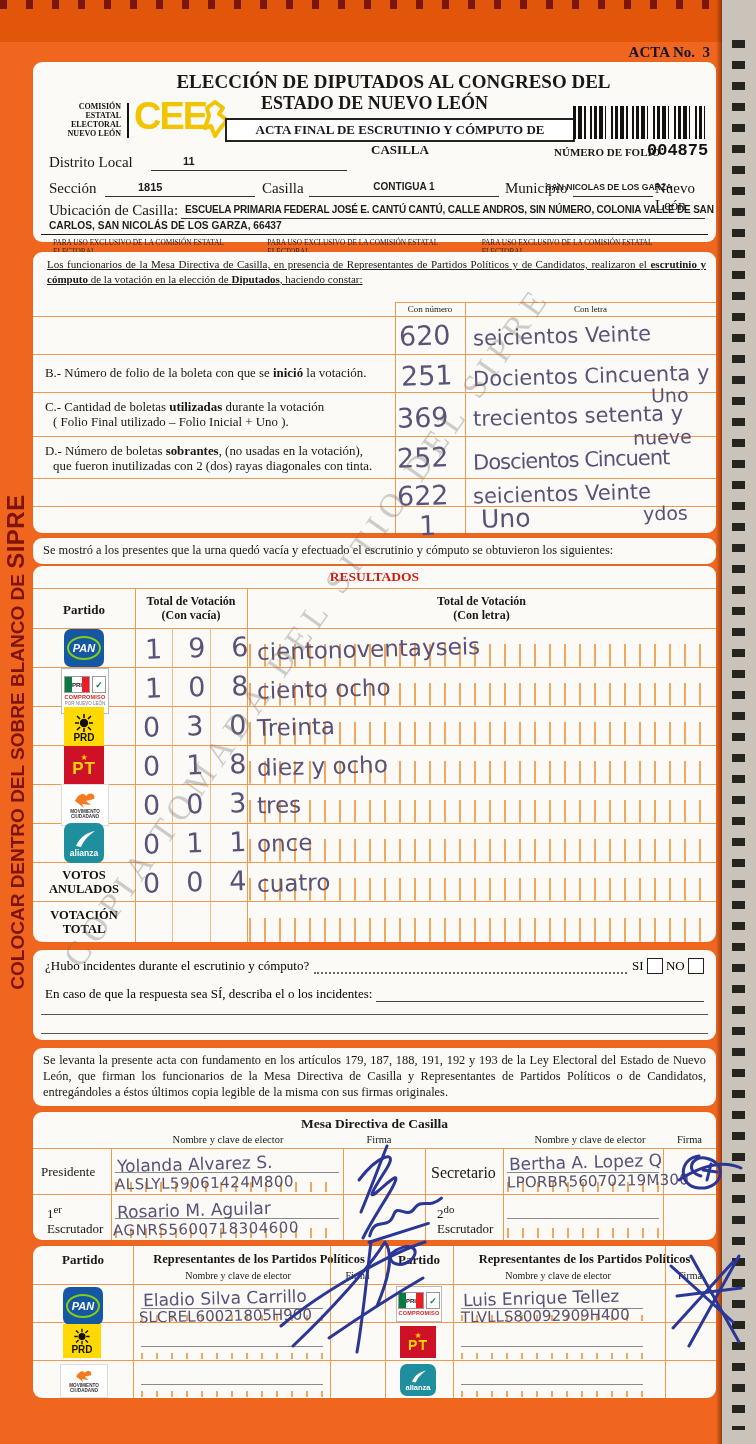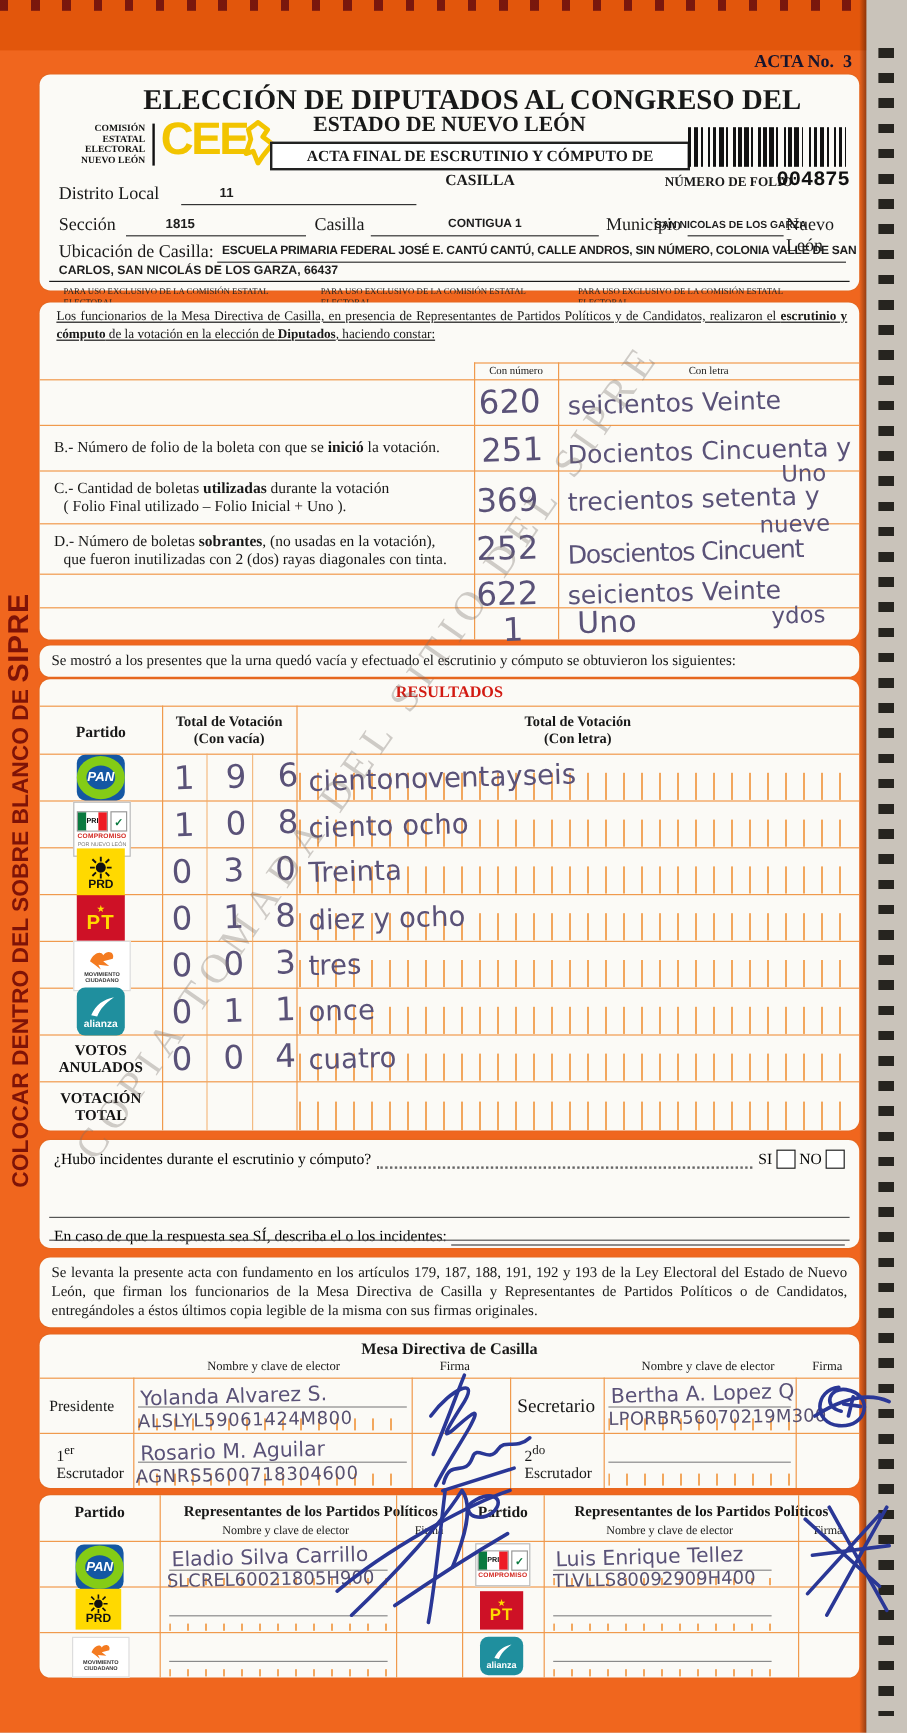--- a/index.html
+++ b/index.html
@@ -28,21 +28,21 @@
   .sig{position:absolute;overflow:visible;}
   .sig path{fill:none;stroke:#2A3796;stroke-width:3;stroke-linecap:round;stroke-linejoin:round;}
   .chk{display:inline-block;width:14px;height:14px;border:1.4px solid #222;background:#fff;vertical-align:-2px;}
   .leader{flex:1;border-bottom:2px dotted #666;height:10px;margin:0 5px;}
   .watermark{position:absolute;left:56px;top:952px;transform:rotate(-55deg);transform-origin:0 0;font-family:"Liberation Serif",serif;font-size:34px;letter-spacing:7px;color:rgba(120,112,105,.34);white-space:nowrap;z-index:6;pointer-events:none;}
   .side-text{position:absolute;left:2px;top:1038px;transform:rotate(-90deg);transform-origin:0 0;width:592px;text-align:center;font-family:"Liberation Sans",sans-serif;font-weight:bold;font-size:19px;color:#7E1307;white-space:nowrap;}
   .side-text .em{font-size:24px;letter-spacing:.5px;}
   
   .logo{position:absolute;}
   .logo-pan{width:40px;height:38px;background:#1457A3;border-radius:7px;display:flex;align-items:center;justify-content:center;}
-  .logo-pan .oval{border:8px solid #84cc16;border-radius:50%;width:30px;height:20px;display:flex;align-items:center;justify-content:center;color:#fff;font:italic bold 11px "Liberation Sans",sans-serif;}
+  .logo-pan .oval{border:2px solid #84cc16;border-radius:50%;width:30px;height:20px;display:flex;align-items:center;justify-content:center;color:#fff;font:italic bold 11px "Liberation Sans",sans-serif;}
   .logo-pri{width:46px;height:44px;background:#fff;border:1px solid #bbb;display:flex;flex-direction:column;align-items:center;justify-content:center;gap:1px;}
   .logo-pri .minis{display:flex;gap:2px;align-items:center;}
   .pri-flag{width:24px;height:15px;display:flex;border:.5px solid #999;}
   .pri-flag i{flex:1;}
   .pri-g{background:#0B7A40;} .pri-w{background:#fff;display:flex;align-items:center;justify-content:center;font:bold 6px "Liberation Sans",sans-serif;color:#111;font-style:normal;} .pri-r{background:#EE1C25;}
   .pri-mini2{width:12px;height:15px;border:.5px solid #999;background:#fff;color:#0B7A40;font:bold 9px "Liberation Sans",sans-serif;display:flex;align-items:center;justify-content:center;}
   .logo-pri .l1{font:bold 5.5px "Liberation Sans",sans-serif;color:#D2251E;letter-spacing:.2px;}
   .logo-pri .l2{font:4.5px "Liberation Sans",sans-serif;color:#777;}
   .logo-prd{width:40px;height:40px;background:#FFD900;display:flex;flex-direction:column;align-items:center;justify-content:center;}
   .logo-prd .lbl{font:bold 10px "Liberation Sans",sans-serif;color:#111;line-height:9px;}
@@ -67,21 +67,21 @@
   <div class="perf">
       <div class="perf-holes"></div>
     </div>
   <div class="perf-edge"></div>
 
   <div class="abs serif b" style="right:46px;top:44px;font-size:15px;color:#14142E;">
     <span>ACTA No.</span>&nbsp;&nbsp;<span>3</span>
   </div>
 
   <div class="card" style="top:62px;height:180px;">
-    <div class="abs serif b ctr" style="left:0;right:0;top:9px;font-size:24px;padding-left:38px;">ELECCIÓN DE DIPUTADOS AL CONGRESO DEL</div>
+    <div class="abs serif b ctr" style="left:0;right:0;top:9px;font-size:19px;padding-left:38px;">ELECCIÓN DE DIPUTADOS AL CONGRESO DEL</div>
     <div class="abs serif b ctr" style="left:0;right:0;top:31px;font-size:18px;">ESTADO DE NUEVO LEÓN</div>
 
     <div class="abs" style="left:14px;top:40px;width:74px;text-align:right;font-family:'Liberation Serif',serif;font-weight:bold;font-size:8px;line-height:9px;color:#111;">
       <div>COMISIÓN</div>
       <div>ESTATAL</div>
       <div>ELECTORAL</div>
       <div>NUEVO LEÓN</div>
     </div>
     <div class="abs" style="left:94px;top:41px;width:2px;height:35px;background:#111;"></div>
     <div class="abs" style="left:101px;top:33px;font-family:'Liberation Sans',sans-serif;font-weight:bold;font-size:38px;color:#F2C400;letter-spacing:-2px;">CEE</div>
@@ -262,21 +262,21 @@
 
   <div class="watermark">COPIA TOMADA DEL SITIO DEL SIPRE</div>
 
   <div class="card" style="top:950px;height:90px;">
     <div class="abs" style="left:12px;right:12px;top:8px;display:flex;align-items:flex-end;font-family:'Liberation Serif',serif;font-size:13px;">
       <span>¿Hubo incidentes durante el escrutinio y cómputo?</span>
       <span class="leader"></span>
       <span>SI</span>&nbsp;<span class="chk"></span>&nbsp;
       <span>NO</span>&nbsp;<span class="chk"></span>
     </div>
-    <div class="abs" style="left:12px;right:12px;top:36px;display:flex;align-items:flex-end;font-family:'Liberation Serif',serif;font-size:13px;margin-top:36px;">
+    <div class="abs" style="left:12px;right:12px;top:36px;display:flex;align-items:flex-end;font-family:'Liberation Serif',serif;font-size:13px;">
       <span>En caso de que la respuesta sea SÍ, describa el o los incidentes:</span>
       <span style="flex:1;border-bottom:1px solid #444;height:12px;margin-left:4px;"></span>
     </div>
     <div class="ul" style="left:8px;top:64px;width:667px;background:#555;"></div>
     <div class="ul" style="left:8px;top:83px;width:667px;background:#555;"></div>
   </div>
 
   <div class="card" style="top:1048px;height:58px;">
     <div class="abs serif" style="left:10px;right:10px;top:4px;font-size:12.4px;line-height:16px;text-align:justify;">Se levanta la presente acta con fundamento en los artículos 179, 187, 188, 191, 192 y 193 de la Ley Electoral del Estado de Nuevo León, que firman los funcionarios de la Mesa Directiva de Casilla y Representantes de  Partidos Políticos o de Candidatos, entregándoles a éstos últimos copia legible de la misma con sus firmas originales.</div>
   </div>

